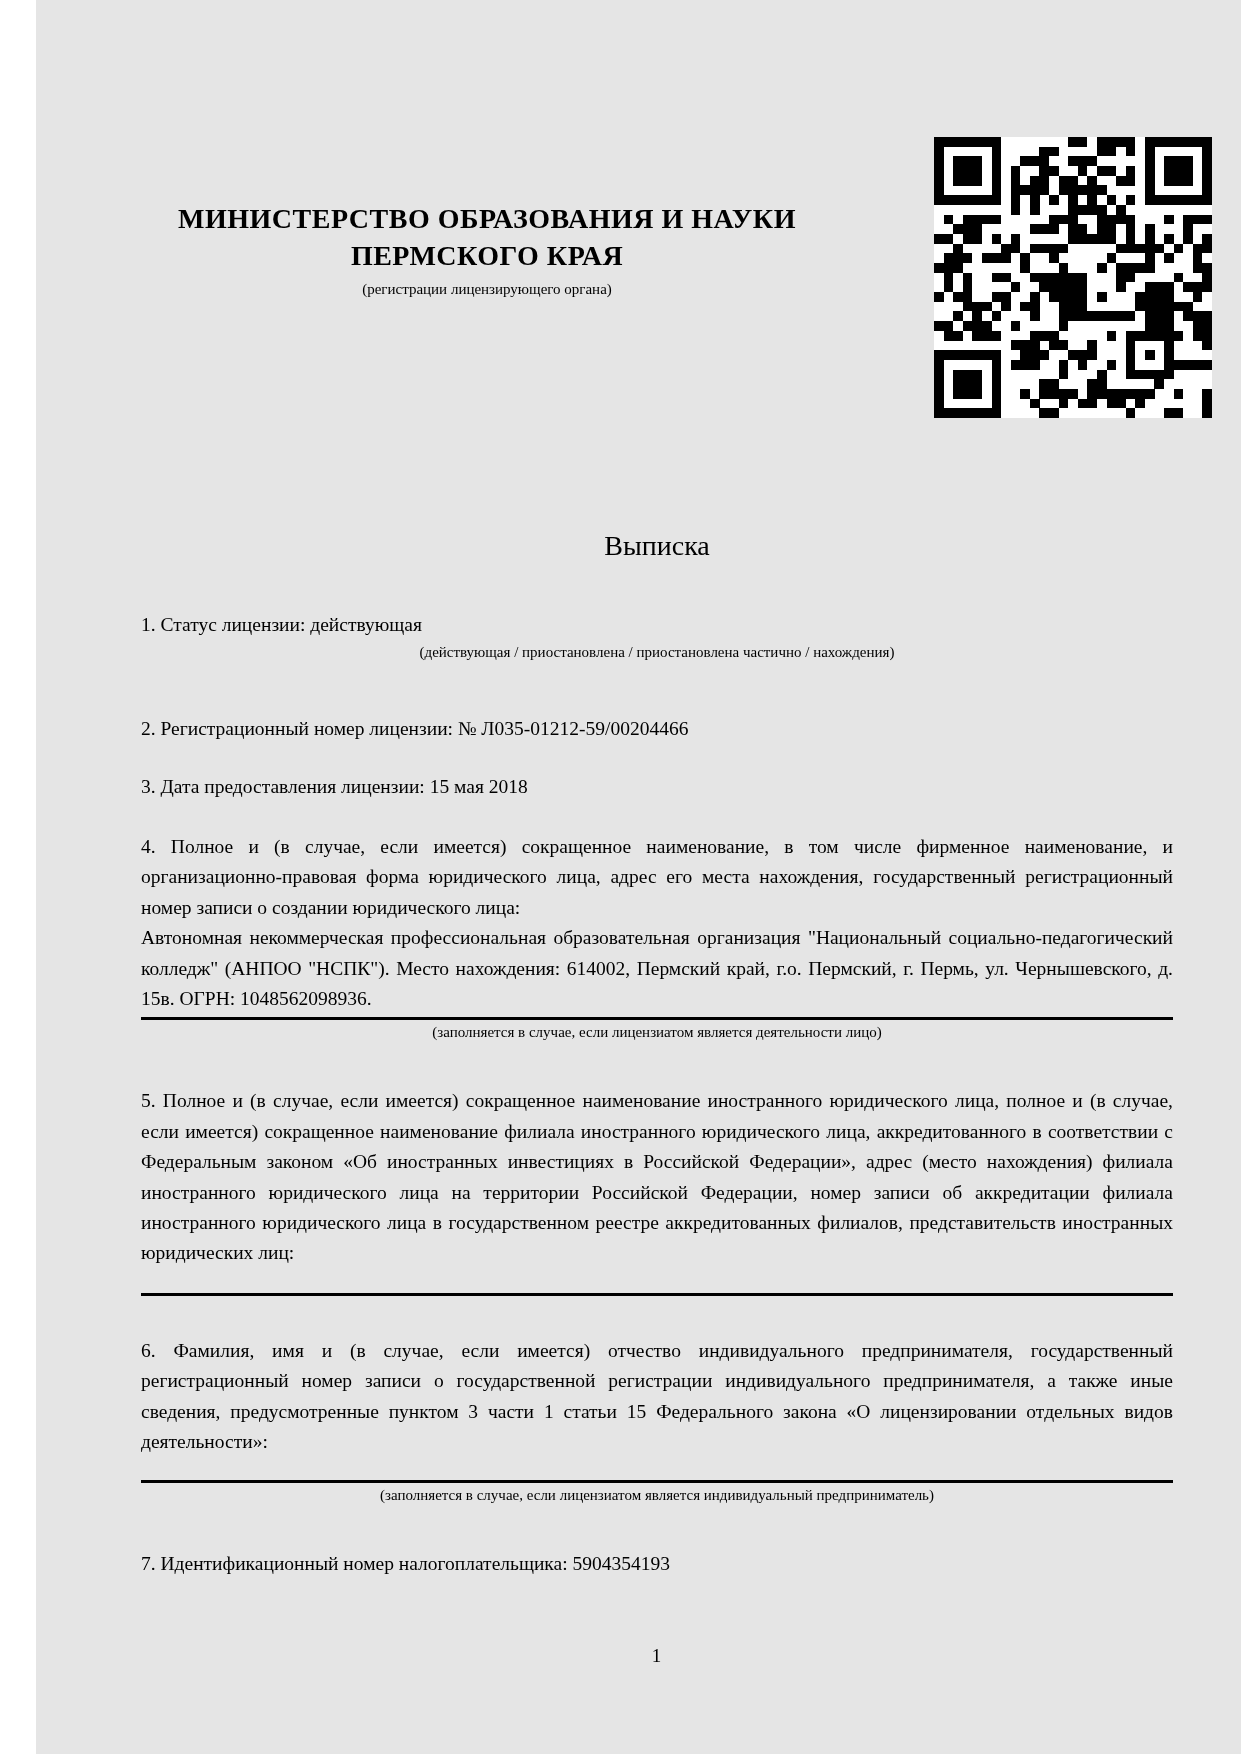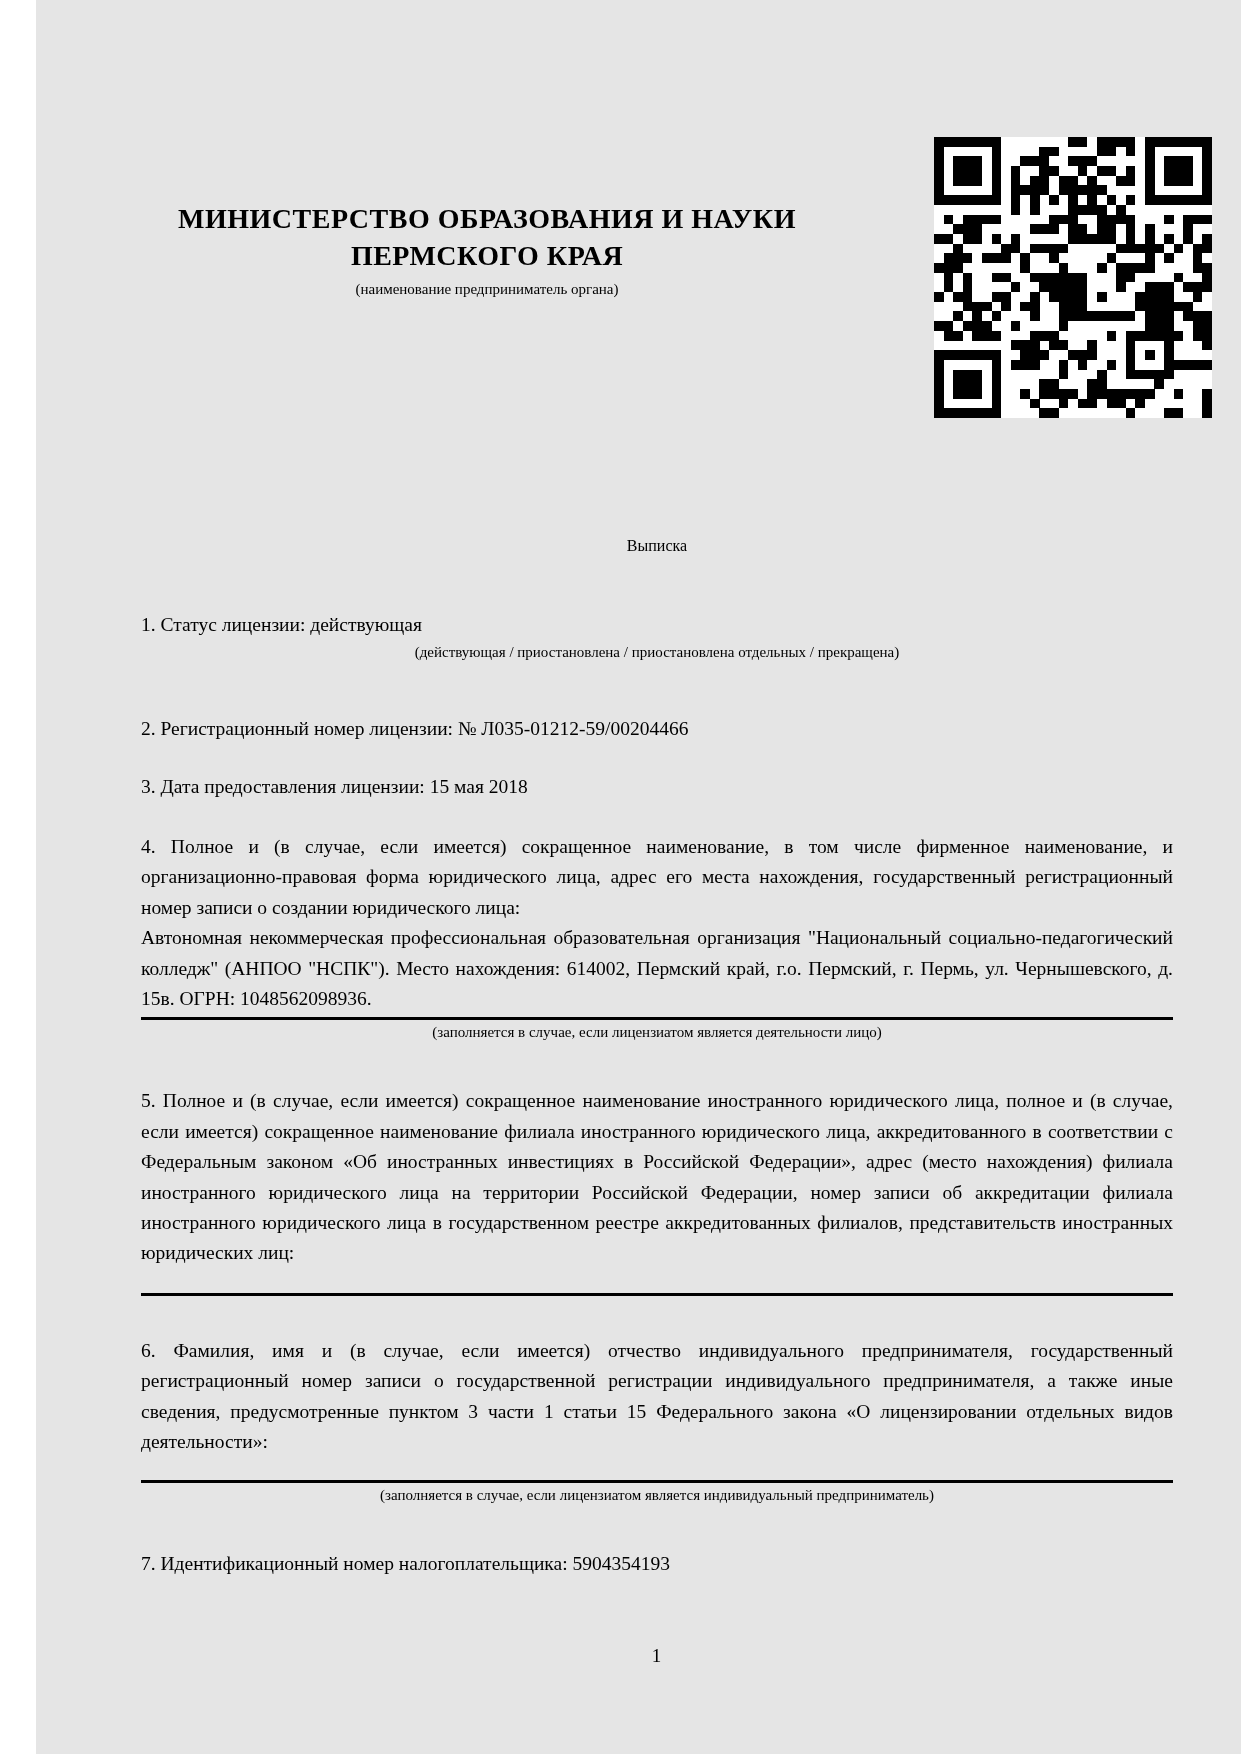--- a/index.html
+++ b/index.html
@@ -47,21 +47,21 @@
   
   .main {
     position: absolute;
     left: 105px;
     top: 530px;
     width: 1032px;
     font-size: 19.5px;
   }
   .doc-title {
     text-align: center;
-    font-size: 16px;
+    font-size: 28px;
     line-height: 32px;
   }
   .item { line-height: 30px; }
   .item-1 { margin-top: 48px; }
   .item-2 { margin-top: 52px; }
   .item-3 { margin-top: 28px; }
   .item-7 { margin-top: 44px; }
   .hint {
     font-size: 15px;
     text-align: center;
@@ -92,21 +92,21 @@
   }
 </style>
 </head>
 <body>
 
 <div class="page">
 
   <div class="ministry">
     <div class="ministry-title">МИНИСТЕРСТВО ОБРАЗОВАНИЯ И НАУКИ</div>
     <div class="ministry-title">ПЕРМСКОГО КРАЯ</div>
-    <div class="ministry-caption">(наименование предприниматель органа)</div>
+    <div class="ministry-caption">(регистрации лицензирующего органа)</div>
   </div>
 
   <div class="qr-box">
     <svg id="qr-svg" viewBox="0 0 278 281" shape-rendering="crispEdges" xmlns="http://www.w3.org/2000/svg">
         <rect x="0" y="0" width="278" height="281" fill="#fff"></rect>
         <rect x="0.00" y="0.00" width="9.64" height="9.74" fill="#000"></rect>
         <rect x="9.59" y="0.00" width="9.64" height="9.74" fill="#000"></rect>
         <rect x="19.17" y="0.00" width="9.64" height="9.74" fill="#000"></rect>
         <rect x="28.76" y="0.00" width="9.64" height="9.74" fill="#000"></rect>
         <rect x="38.34" y="0.00" width="9.64" height="9.74" fill="#000"></rect>
@@ -523,21 +523,21 @@
       </svg>
   </div>
 
   <div class="main">
 
     <div class="doc-title">
       <div>Выписка</div>
     </div>
 
     <div class="item item-1">1. Статус лицензии: действующая</div>
-    <div class="hint">(действующая / приостановлена / приостановлена отдельных / прекращена)</div>
+    <div class="hint">(действующая / приостановлена / приостановлена частично / нахождения)</div>
 
     <div class="item item-2">2. Регистрационный номер лицензии: № Л035-01212-59/00204466</div>
 
     <div class="item item-3">3. Дата предоставления лицензии: 15 мая 2018</div>
 
     <div class="para para-4">4. Полное и (в случае, если имеется) сокращенное наименование, в том числе фирменное наименование, и организационно-правовая форма юридического лица, адрес его места нахождения, государственный регистрационный номер записи о создании юридического лица:</div>
     <div class="para">Автономная некоммерческая профессиональная образовательная организация "Национальный социально-педагогический колледж" (АНПОО "НСПК"). Место нахождения: 614002, Пермский край, г.о. Пермский, г. Пермь, ул. Чернышевского, д. 15в. ОГРН: 1048562098936.</div>
     <div class="rule rule-4"></div>
     <div class="hint">(заполняется в случае, если лицензиатом является деятельности лицо)</div>
 

